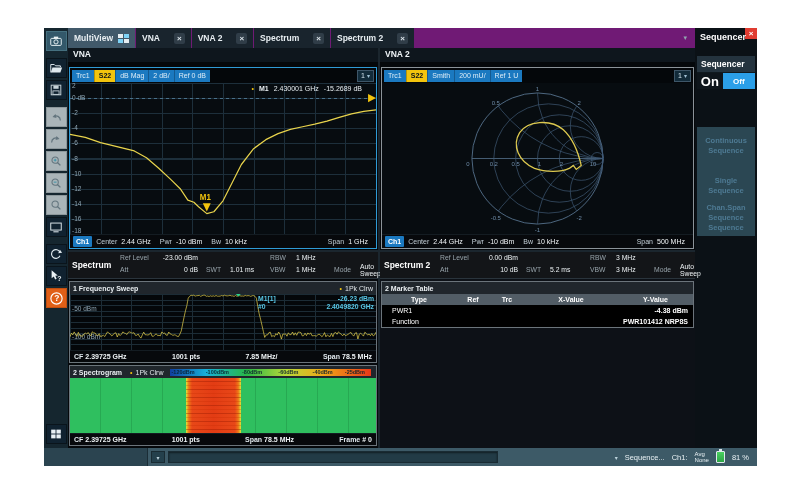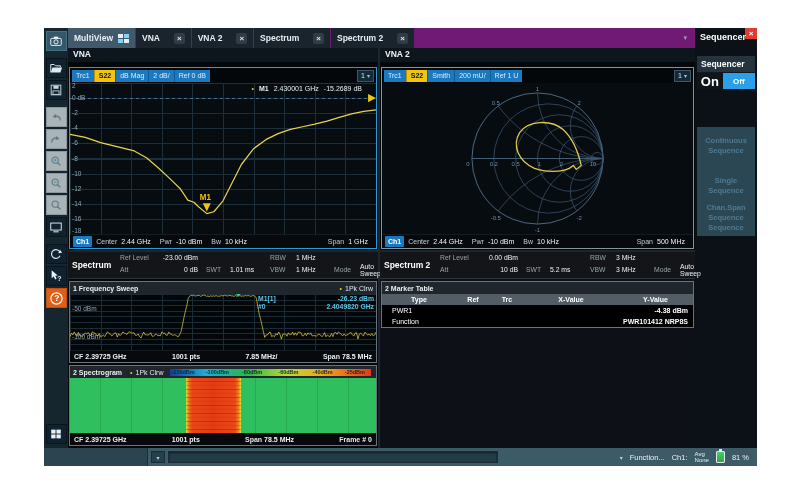--- a/index.html
+++ b/index.html
@@ -540,21 +540,21 @@
       </div>
     </section>
   </div>
 
   <div class="statusbar">
     <div class="sb-seg1"></div>
     <div class="sb-dd">▾</div>
     <div class="sb-field"></div>
     <div class="sb-right">
       <span class="sb-arr">▾</span>
-      <span>Function...</span>
+      <span>Sequence...</span>
       <span>Ch1:</span>
       <span class="sb-avg">
         <span>Avg</span>
         <span>None</span>
       </span>
       <span class="bat"></span>
       <span>81 %</span>
     </div>
   </div>
 

